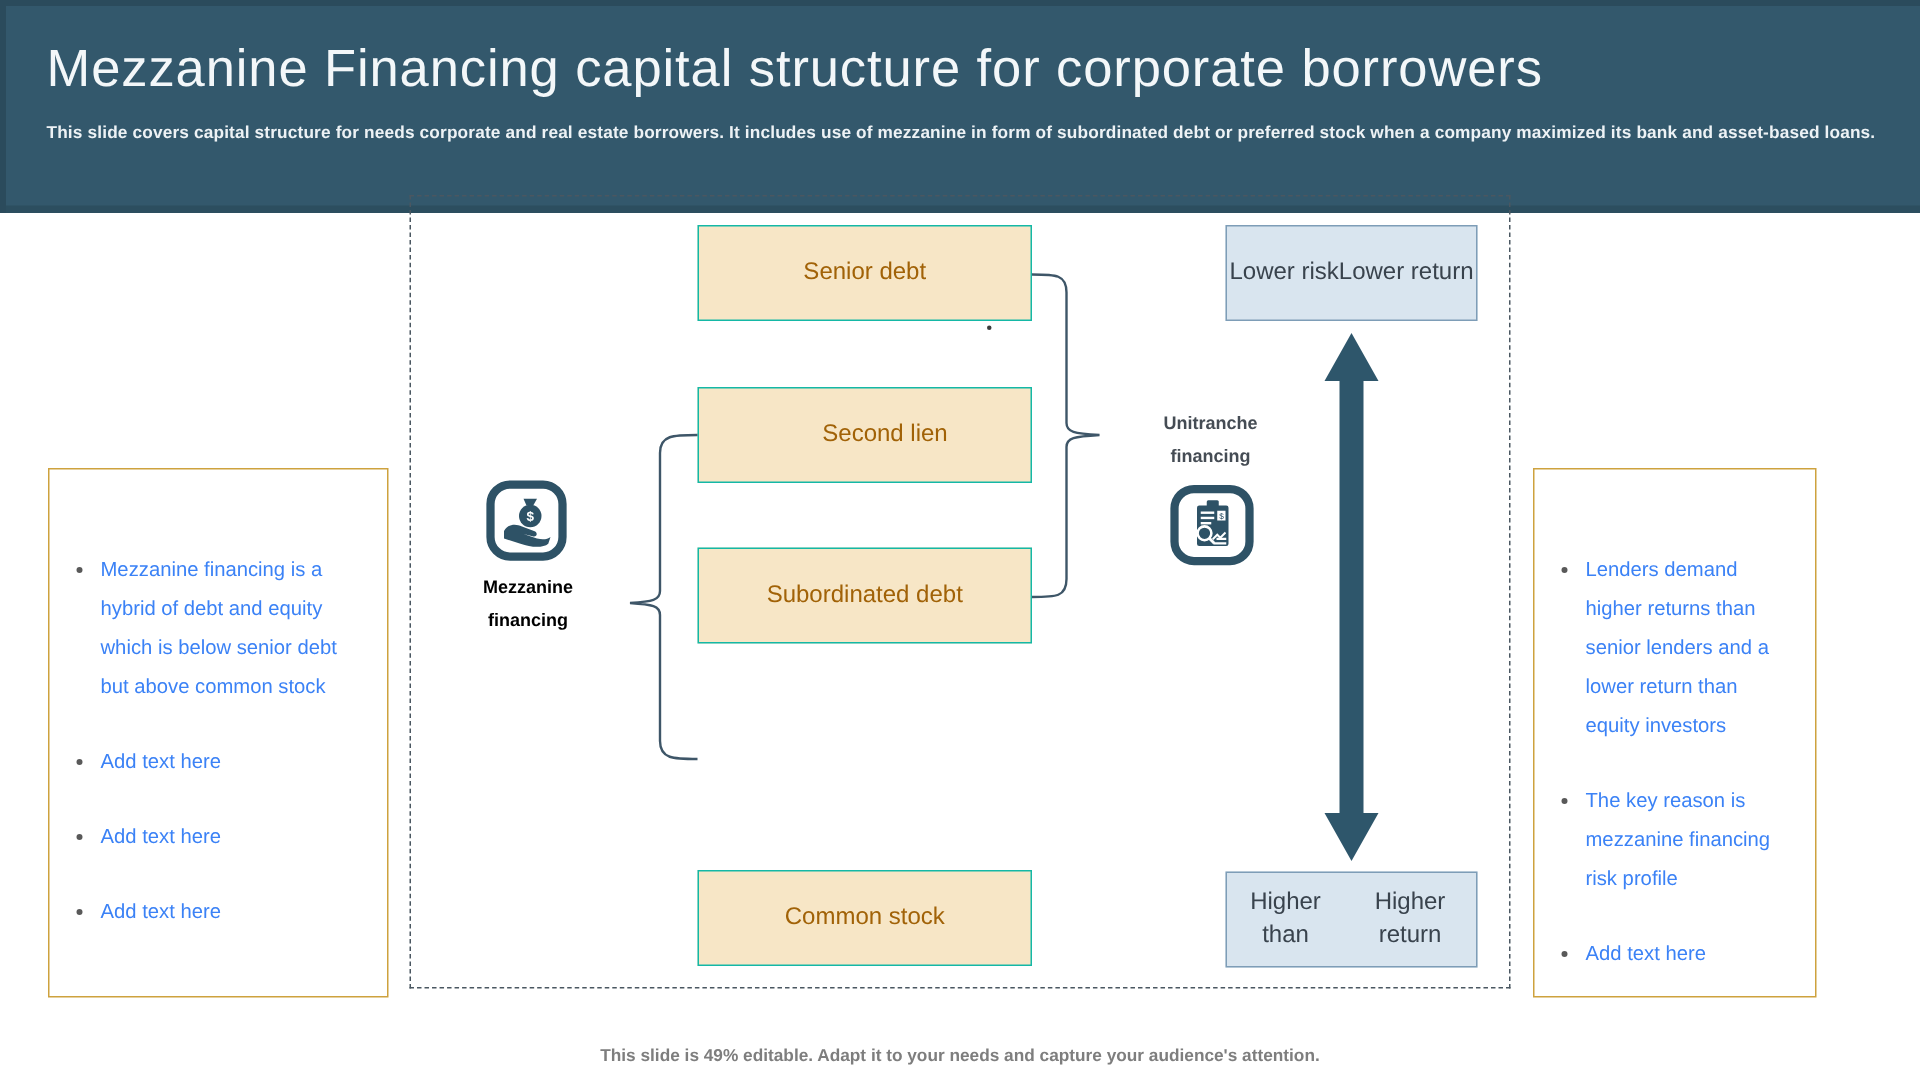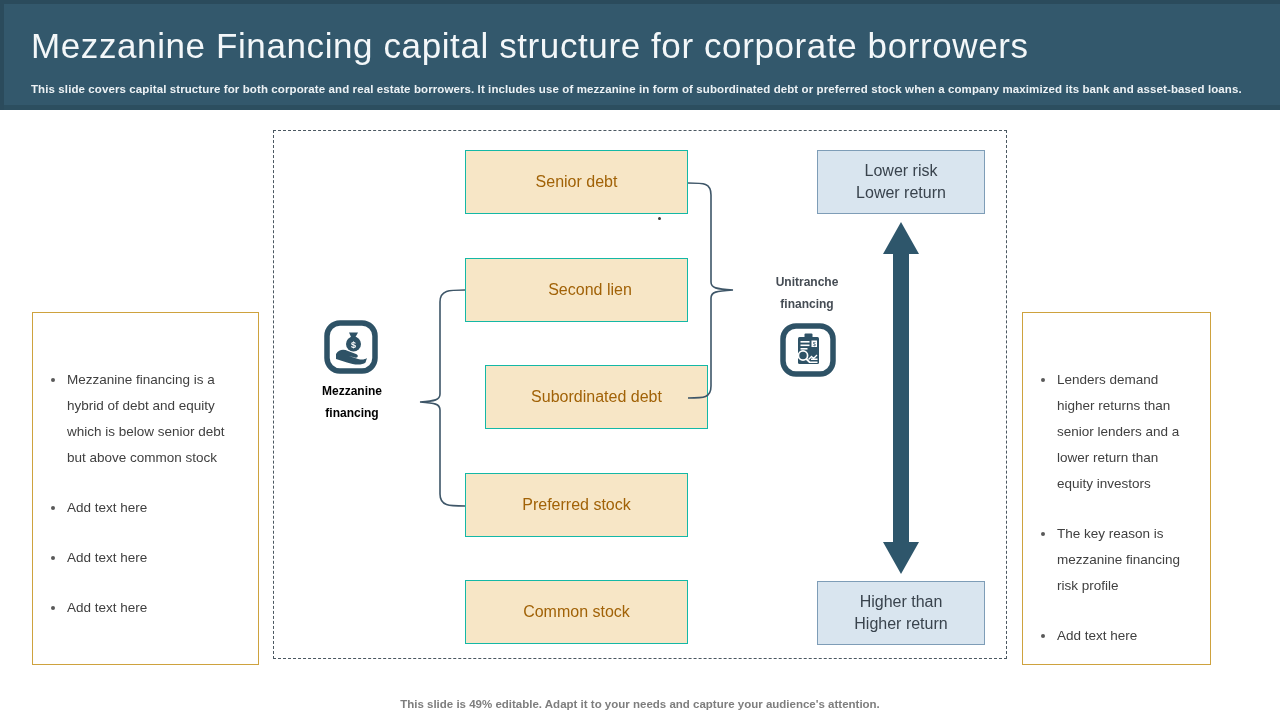--- a/index.html
+++ b/index.html
@@ -2,21 +2,21 @@
 <html><head>
 <meta charset="utf-8">
 <style>
   html,body { margin:0; padding:0; background:#ffffff; }
   .stage {
     position:relative; width:1280px; height:720px; overflow:hidden;
     background:#ffffff; font-family:"Liberation Sans", sans-serif;
   }
   
   .slide-header {
-    position:absolute; left:0; top:0; width:1280px; height:110px;
+    position:absolute; left:0; top:0; width:1280px; height:142px;
     background:#33586C; box-sizing:border-box;
     box-shadow: inset 0 4px 0 #2B4B5C, inset 4px 0 0 #2B4B5C, inset 0 -5px 0 #2C4E5F;
   }
   .slide-title {
     position:absolute; left:31px; top:26px; width:1200px;
     font-size:35px; font-weight:400; letter-spacing:0.6px;
     color:#F3F7F9; white-space:nowrap;
   }
   .slide-subtitle {
     position:absolute; left:31px; top:83px; width:1220px;
@@ -31,39 +31,39 @@
   .stack-box {
     position:absolute; left:465px; width:223px; height:64px; box-sizing:border-box;
     background:#F7E6C6; border:1px solid #14b8a6;
     display:flex; align-items:center; justify-content:center;
     font-size:16px; color:#a16207;
   }
   
   .risk-box {
     position:absolute; left:817px; width:168px; height:64px; box-sizing:border-box;
     background:#D9E5EF; border:1px solid #7E9DB7;
-    display:flex; flex-direction:column; align-items:center; justify-content:center;
+    display:flex; flex-direction:row; align-items:center; justify-content:center;
     font-size:16px; line-height:22px; color:#39434D; text-align:center;
   }
   
   .group-label {
     position:absolute; text-align:center; font-weight:bold;
     font-size:12px; line-height:22px; color:#454C54;
   }
   .svg-abs { position:absolute; }
   
   .side-panel {
     position:absolute; top:312px; height:353px; box-sizing:border-box;
     background:#FFFFFF; border:1px solid #CEA23E;
     padding:54px 18px 0 12px;
   }
   .side-panel ul { list-style:none; margin:0; padding:0; }
   .side-panel li {
     position:relative; padding-left:22px; margin-bottom:24px;
-    font-size:13.5px; line-height:26px; color:#404040;
+    font-size:13.5px; line-height:26px; color:#3b82f6;
   }
   .bullet-dot {
     position:absolute; left:6px; top:11px; width:4px; height:4px;
     border-radius:50%; background:#595959;
   }
   
   .slide-footer {
     position:absolute; left:0; top:698px; width:1280px; text-align:center;
     font-size:11.5px; font-weight:bold; color:#7E7E7E;
   }
@@ -72,36 +72,33 @@
     border-radius:50%; background:#3C3C3C;
   }
 </style>
 </head>
 <body>
 
 <div class="stage">
 
   <div class="slide-header">
     <div class="slide-title">Mezzanine Financing capital structure for corporate borrowers</div>
-    <div class="slide-subtitle">This slide covers capital structure for both corporate and real estate borrowers. It includes use of mezzanine in form of subordinated debt or preferred stock when a company maximized its bank and asset-based loans.</div>
+    <div class="slide-subtitle">This slide covers capital structure for needs corporate and real estate borrowers. It includes use of mezzanine in form of subordinated debt or preferred stock when a company maximized its bank and asset-based loans.</div>
   </div>
 
   <div class="dashed-frame"></div>
 
   <div class="stack-box" style="top:150px;">
     <span>Senior debt</span>
   </div>
   <div class="stack-box" style="top:258px;padding-left:27px;">
     <span>Second lien</span>
   </div>
-  <div class="stack-box" style="top:365px;margin-left:20px;">
+  <div class="stack-box" style="top:365px;">
     <span>Subordinated debt</span>
-  </div>
-  <div class="stack-box" style="top:473px;">
-    <span>Preferred stock</span>
   </div>
   <div class="stack-box" style="top:580px;">
     <span>Common stock</span>
   </div>
 
   <div class="stray-dot"></div>
 
   <svg class="svg-abs" style="left:417px; top:284px;" width="52" height="228" viewBox="0 0 52 228">
     <path d="M48 6 C32 6 23 6 23 18 L23 110 C23 116 18 117 3 118 C18 119 23 120 23 126 L23 210 C23 222 32 222 48 222" fill="none" stroke="#3E5668" stroke-width="1.6"></path>
   </svg>

